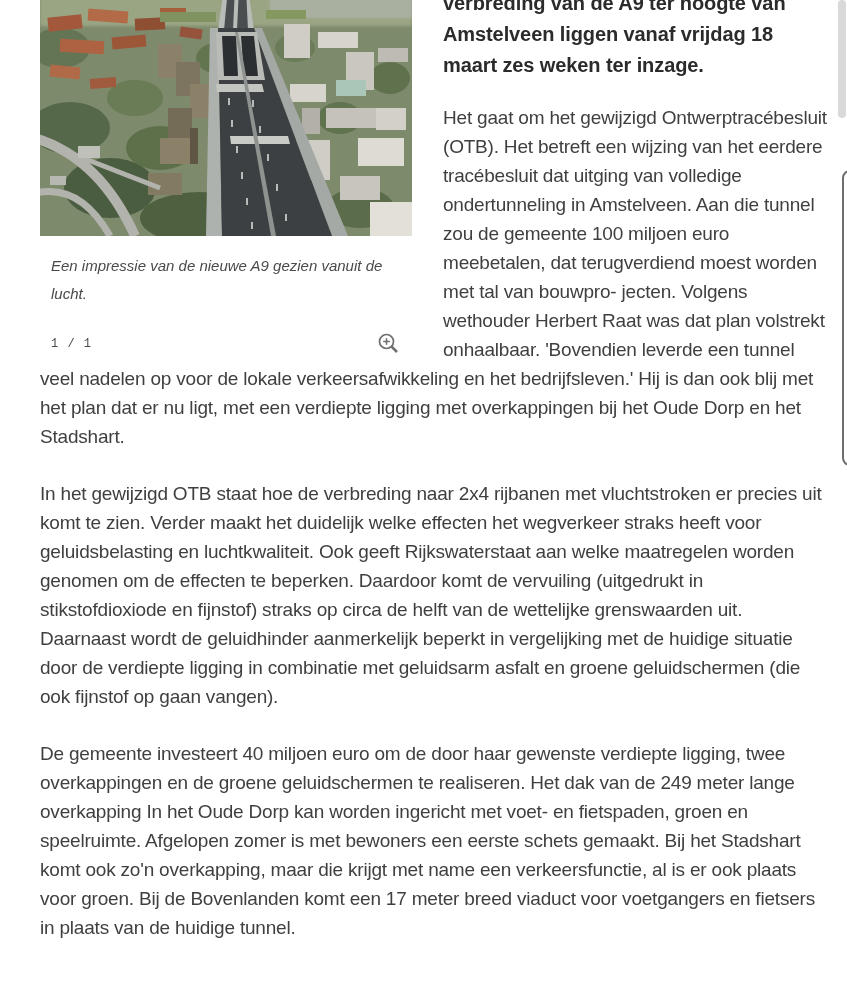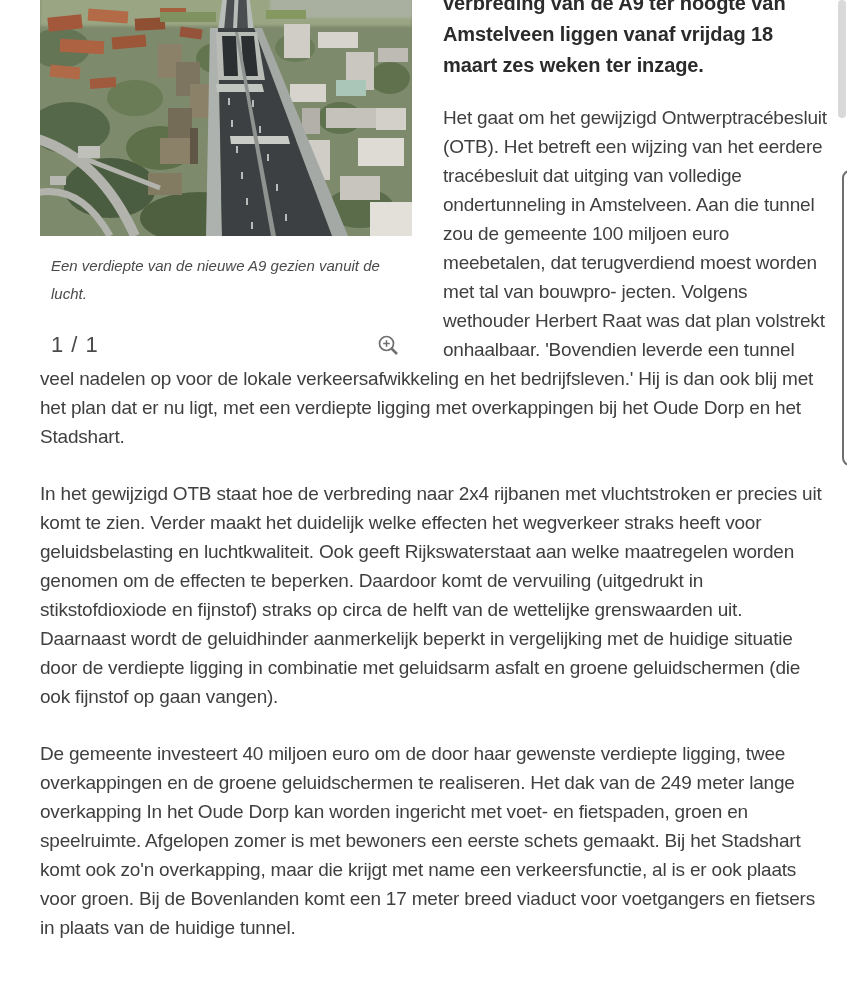--- a/index.html
+++ b/index.html
@@ -37,23 +37,24 @@
     line-height: 28px;
     color: #4a4a4a;
   }
   .photo-controls {
     display: flex;
     align-items: center;
     justify-content: space-between;
     margin: 24px 12px 0 11px;
   }
   .photo-counter {
-    font-size: 22px;
+    font-size: 12px;
     color: #4a4a4a;
     letter-spacing: 1px;
+    font-family: Liberation Mono, monospace;
   }
   .zoom-btn {
     background: none;
     border: none;
     padding: 0;
     cursor: pointer;
     line-height: 0;
   }
   
   .intro {
@@ -209,21 +210,21 @@
           </g>
           <g filter="url(#soft)">
             <rect x="38" y="158" width="22" height="12" fill="#c0c0ba"></rect>
             <rect x="10" y="188" width="16" height="9" fill="#b8b8b2"></rect>
           </g>
 
           <rect x="120" y="24" width="56" height="10" fill="#7f925f" filter="url(#soft)"></rect>
           <rect x="226" y="22" width="40" height="9" fill="#85985f" filter="url(#soft)"></rect>
         </svg>
       </div>
-      <figcaption class="caption">Een verdiepte van de nieuwe A9 gezien vanuit de lucht.</figcaption>
+      <figcaption class="caption">Een impressie van de nieuwe A9 gezien vanuit de lucht.</figcaption>
       <div class="photo-controls">
         <span class="photo-counter">1 / 1</span>
         <button class="zoom-btn" aria-label="zoom image">
           <svg width="23" height="23" viewBox="0 0 23 23" xmlns="http://www.w3.org/2000/svg">
             <circle cx="9.5" cy="9.5" r="7" fill="none" stroke="#6f6f6f" stroke-width="1.7"></circle>
             <line x1="6.2" y1="9.5" x2="12.8" y2="9.5" stroke="#6f6f6f" stroke-width="1.5"></line>
             <line x1="9.5" y1="6.2" x2="9.5" y2="12.8" stroke="#6f6f6f" stroke-width="1.5"></line>
             <line x1="14.6" y1="14.6" x2="20" y2="20" stroke="#6f6f6f" stroke-width="2.6"></line>
           </svg>
         </button>

